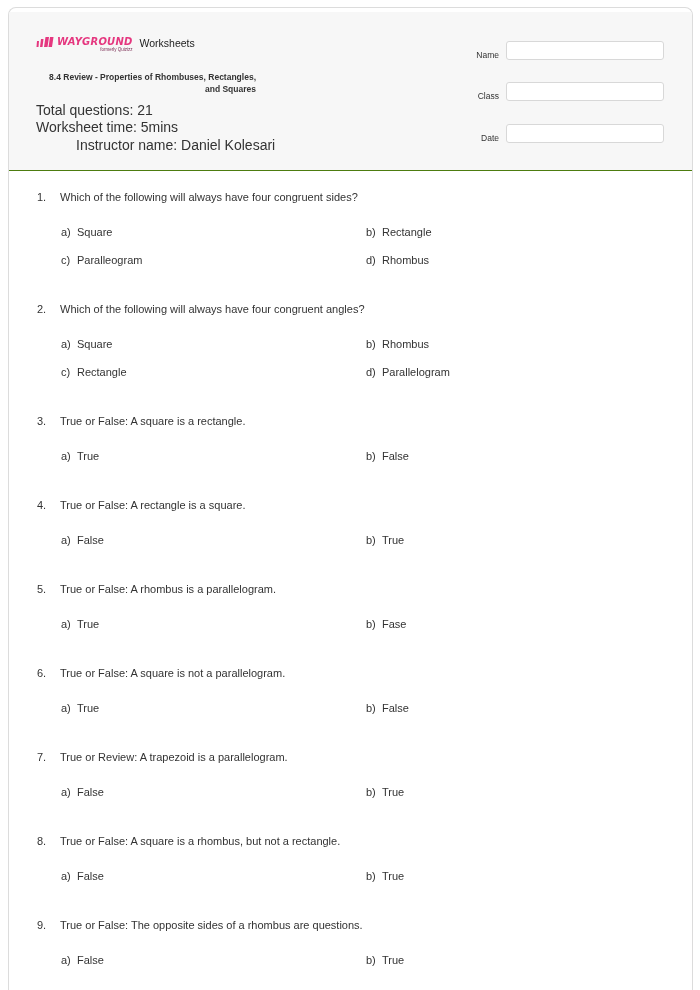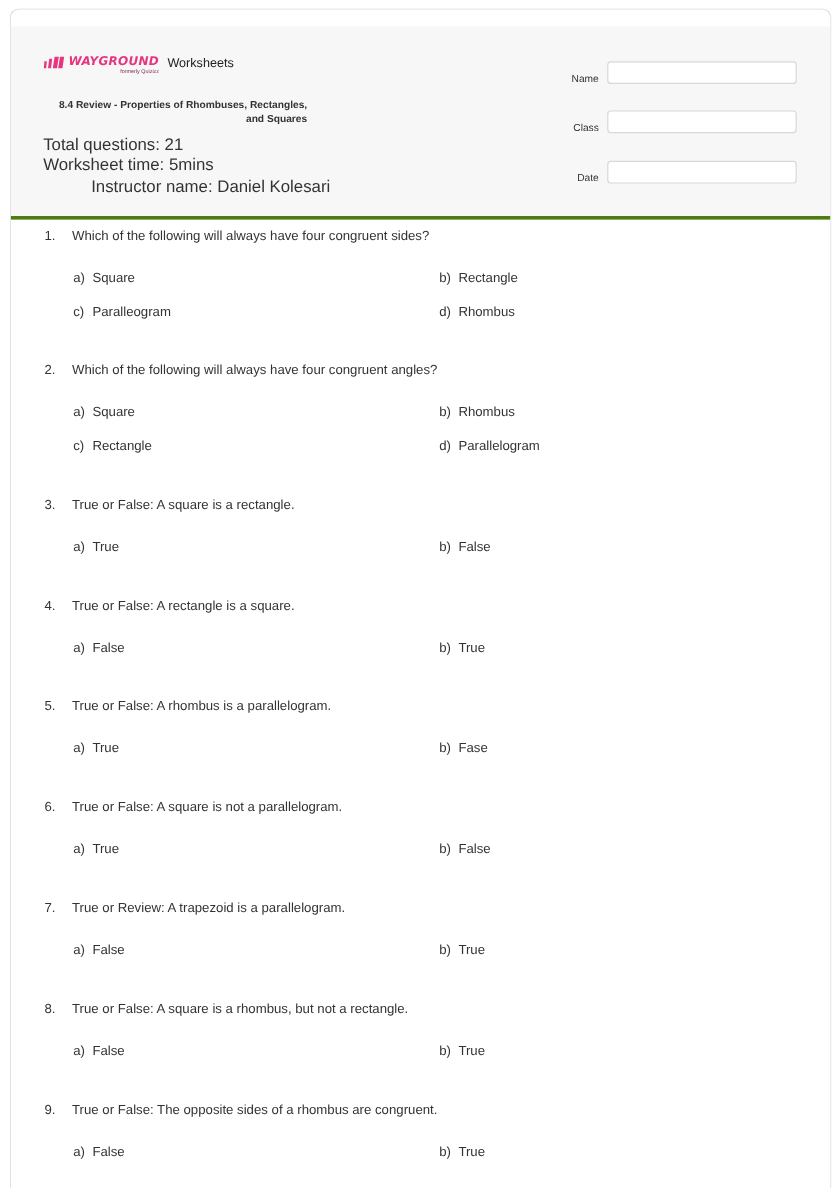--- a/index.html
+++ b/index.html
@@ -6,22 +6,22 @@
     body {
       width: 700px; height: 990px; overflow: hidden; position: relative;
       font-family: "Liberation Sans", sans-serif; color: #222;
     }
     .page {
       position: absolute; left: 8px; top: 7px; width: 683px; height: 990px;
       border: 1px solid #dcdcdc; border-bottom: none;
       border-radius: 8px 8px 0 0; background: #fff; overflow: hidden;
     }
     .header {
-      position: absolute; left: 0; top: 14px; width: 683px; height: 158px;
-      background: #f7f7f7; border-bottom: 3px solid #4d7c0f;
+      position: absolute; left: 0; top: 4px; width: 683px; height: 158px;
+      background: #f7f7f7; border-bottom: 1px solid #4d7c0f;
     }
     .brand { position: absolute; left: 27px; top: 24px; display: flex; align-items: flex-start; }
     .logo { display: flex; flex-direction: column; align-items: flex-end; }
     .logo-main { display: flex; align-items: center; }
     .logo-mark { width: 18px; height: 10px; margin-right: 3px; }
     .logo-word {
       font-family: "DejaVu Sans", sans-serif; font-weight: bold; font-style: italic;
       font-size: 10px; letter-spacing: 0.2px; color: #e5377f; line-height: 11px;
     }
     .logo-sub { font-size: 4.5px; color: #7a2a52; line-height: 6px; margin-top: 0px; }
@@ -201,21 +201,21 @@
         <span class="opt-letter">a)</span>
         <span>False</span>
       </div>
     <div class="opt col-b" style="top:704px">
         <span class="opt-letter">b)</span>
         <span>True</span>
       </div>
 
     <div class="q-text" style="top:753px">
       <span class="q-num">9.</span>
-      <span>True or False: The opposite sides of a rhombus are congruent.</span>
+      <span>True or False: The opposite sides of a rhombus are questions.</span>
     </div>
     <div class="opt col-a" style="top:788px">
         <span class="opt-letter">a)</span>
         <span>False</span>
       </div>
     <div class="opt col-b" style="top:788px">
         <span class="opt-letter">b)</span>
         <span>True</span>
       </div>
   </div>

